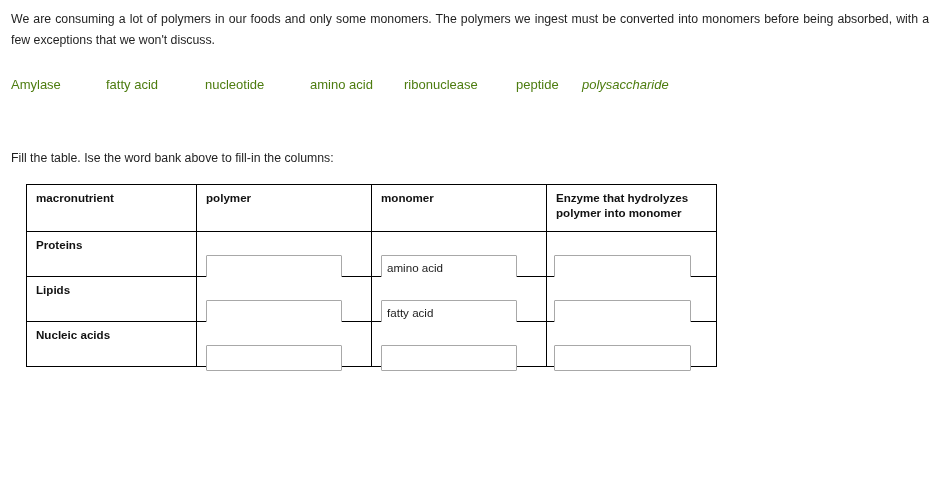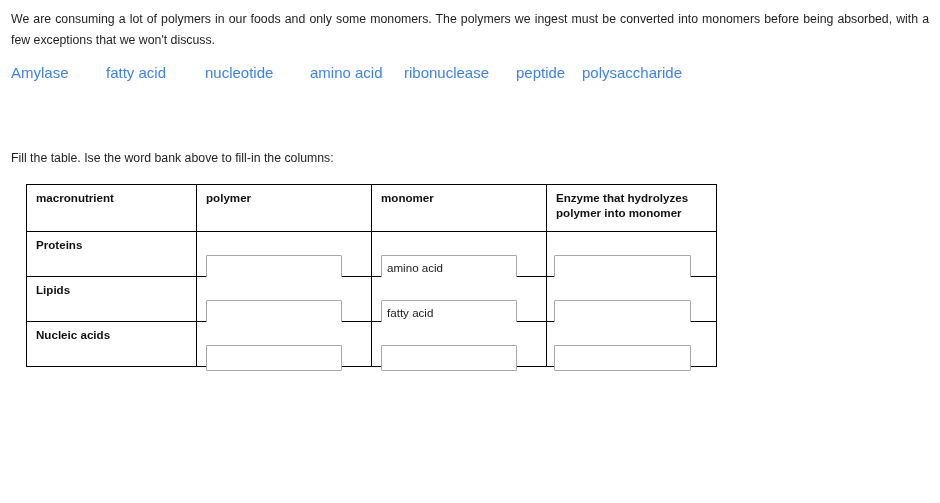--- a/index.html
+++ b/index.html
@@ -36,25 +36,25 @@
     left: 0;
     top: 64px;
     width: 940px;
   }
   .word-row {
     position: relative;
     height: 39px;
   }
   .word-item {
     position: absolute;
-    top: 0;
-    font-size: 15px;
+    top: 12px;
+    font-size: 13px;
     line-height: 18px;
     white-space: nowrap;
-    color: #3b82f6;
+    color: #4d7c0f;
   }
 
   
   #instruction-line {
     position: absolute;
     left: 11px;
     top: 149px;
     font-size: 12.3px;
     line-height: 18px;
     color: #1f1f1f;
@@ -121,21 +121,21 @@
 <div id="intro-paragraph">We are consuming a lot of polymers in our foods and only some monomers. The polymers we ingest must be converted into monomers before being absorbed, with a few exceptions that we won't discuss.</div>
 
 <div id="word-bank">
   <div class="word-row">
     <span class="word-item" style="left: 11px;">Amylase</span>
     <span class="word-item" style="left: 106px;">fatty acid</span>
     <span class="word-item" style="left: 205px;">nucleotide</span>
     <span class="word-item" style="left: 310px;">amino acid</span>
     <span class="word-item" style="left: 404px;">ribonuclease</span>
     <span class="word-item" style="left: 516px;">peptide</span>
-    <span class="word-item" style="left: 582px;">polysaccharide</span>
+    <span class="word-item" style="left: 582px; font-style: italic;">polysaccharide</span>
   </div>
 </div>
 
 <div id="instruction-line">Fill the table. Ise the word bank above to fill-in the columns:</div>
 
 <table id="worksheet-table">
   <colgroup>
     <col class="col-1">
       <col class="col-2">
       <col class="col-3">

